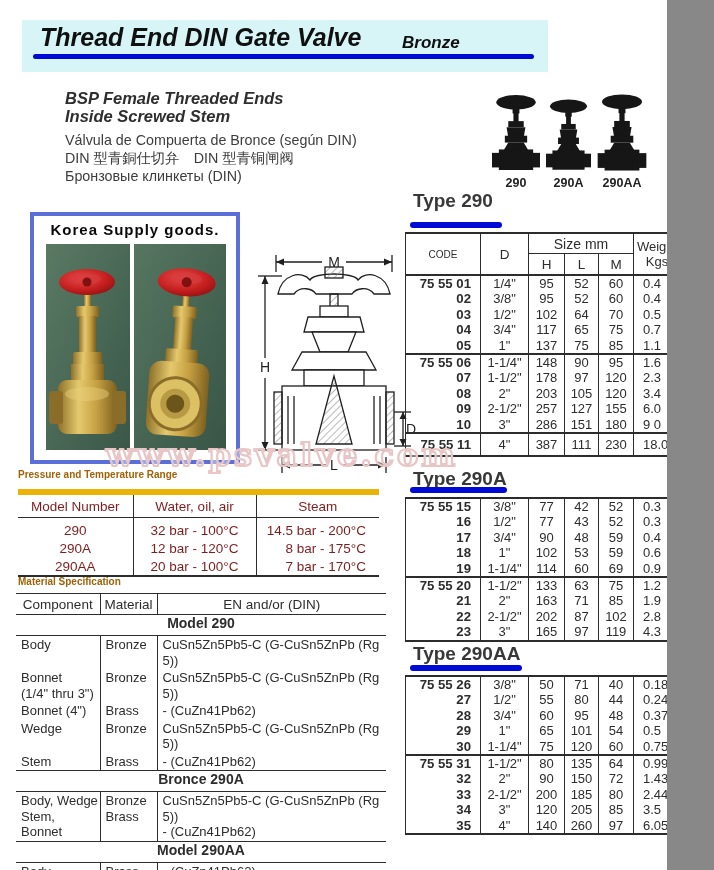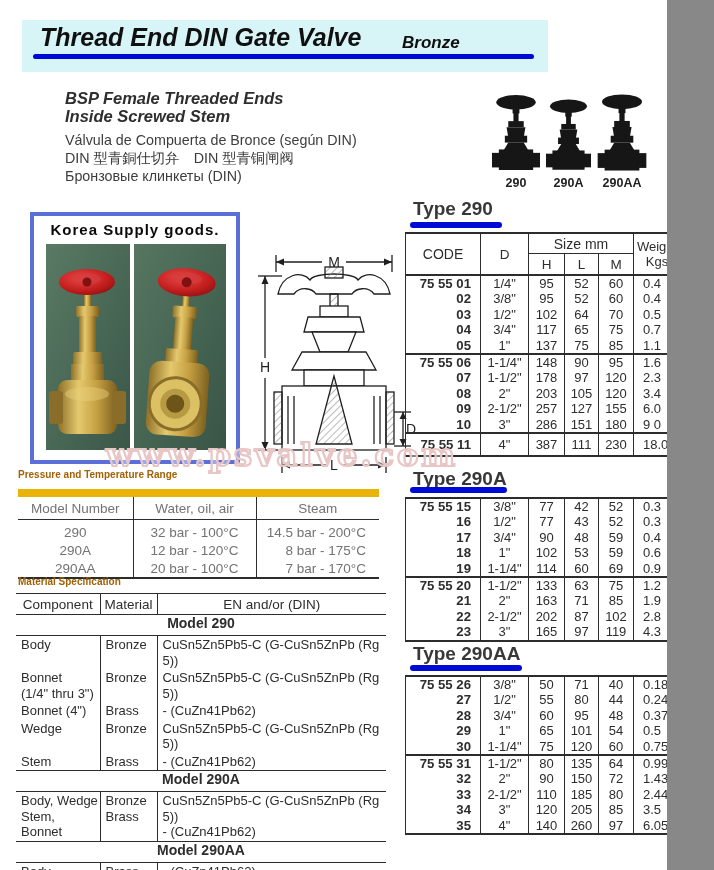--- a/index.html
+++ b/index.html
@@ -32,30 +32,30 @@
   .dimtable{border-collapse:collapse;table-layout:fixed;width:275px;
             font-family:"Liberation Sans",sans-serif;color:#2d2d2d;}
   .dimtable{border:2px solid #2c2c2c;border-left-width:1.5px;border-right-width:1.5px;}
   .dimtable thead{border-bottom:2px solid #2c2c2c;}
   .dimtable tbody{border-top:2px solid #2c2c2c;}
   .dimtable th{font-weight:400;font-size:13.5px;padding:0;}
   .dimtable td{padding:0;height:15.4px;font-size:13px;line-height:15.4px;}
   .dimtable .vb{border-left:1.5px solid #2c2c2c;}
   .dimtable .size-h{border-bottom:1.5px solid #2c2c2c;height:19px;font-size:14px;}
   .dimtable .sub-h{height:20px;}
-  .dimtable .code-h{font-size:14px;}
+  .dimtable .code-h{font-size:10px;}
   .dimtable .wt-h div{line-height:15px;font-size:13px;}
   .dimtable td.code{text-align:right;padding-right:9px;font-weight:bold;font-size:13.2px;}
   .dimtable td.ctr{text-align:center;}
   .dimtable td.wcell{text-align:left;padding-left:9px;}
   .dimtable tbody tr:only-child td{height:21px;}
 
   
-  .pt{border-collapse:collapse;table-layout:fixed;width:361px;font-size:13.5px;color:#737373;
-      border-top:8px solid #eab308;border-bottom:2px solid #2c2c2c;}
+  .pt{border-collapse:collapse;table-layout:fixed;width:361px;font-size:13.5px;color:#7f1d1d;
+      border-top:6px solid #eab308;border-bottom:2px solid #2c2c2c;}
   .pt thead{border-bottom:1.5px solid #2c2c2c;}
   .pt th{font-weight:400;height:22px;font-size:13.5px;padding:0;}
   .pt td{height:18px;text-align:center;padding:0;}
   .pt td:not(:first-child),.pt th:not(:first-child){border-left:1.5px solid #2c2c2c;}
   .pt td.steam{text-align:right;padding-right:13px;}
   .pt tbody tr:first-child td{padding-top:3px;}
   .section-head{font-size:10px;font-weight:bold;color:#a16207;}
 
   
   .ms{border-collapse:collapse;table-layout:fixed;width:370px;font-size:13px;color:#2d2d2d;
@@ -262,21 +262,21 @@
         <line x1="134" y1="211" x2="134" y2="227"></line>
     </g>
     <g fill="#1f1f1f" font-family="Liberation Sans, sans-serif" font-size="14" text-anchor="middle">
       <text x="82" y="21">M</text>
       <text x="13" y="126">H</text>
       <text x="159" y="188">D</text>
       <text x="82" y="224">L</text>
     </g>
   </svg>
 
-  <div class="abs type-head" style="left:413px;top:198px;">Type 290</div>
+  <div class="abs type-head" style="left:413px;top:190px;">Type 290</div>
   <div class="abs blue-bar" style="left:410px;top:222px;width:92px;"></div>
   <div class="abs" style="left:405px;top:232px;" id="t290">
       <table class="dimtable">
         <colgroup>
           <col style="width: 75px;">
           <col style="width: 48px;">
           <col style="width: 36px;">
           <col style="width: 34px;">
           <col style="width: 35px;">
           <col style="width: 47px;">
@@ -552,21 +552,21 @@
             <td class="code">32</td>
             <td class="ctr vb">2"</td>
             <td class="ctr vb">90</td>
             <td class="ctr vb">150</td>
             <td class="ctr vb">72</td>
             <td class="wcell vb">1.43</td>
           </tr>
           <tr>
             <td class="code">33</td>
             <td class="ctr vb">2-1/2"</td>
-            <td class="ctr vb">110</td>
+            <td class="ctr vb">200</td>
             <td class="ctr vb">185</td>
             <td class="ctr vb">80</td>
             <td class="wcell vb">2.44</td>
           </tr>
           <tr>
             <td class="code">34</td>
             <td class="ctr vb">3"</td>
             <td class="ctr vb">120</td>
             <td class="ctr vb">205</td>
             <td class="ctr vb">85</td>
@@ -662,21 +662,21 @@
             <td>CuSn5Zn5Pb5-C (G-CuSn5ZnPb (Rg 5))</td>
           </tr>
           <tr>
             <td>Stem</td>
             <td>Brass</td>
             <td>- (CuZn41Pb62)</td>
           </tr>
         </tbody>
         <tbody>
           <tr class="band">
-            <td colspan="3">Model 290A</td>
+            <td colspan="3">Bronce 290A</td>
           </tr>
         </tbody>
         <tbody class="sec">
           <tr>
             <td>Body, Wedge
 Stem, Bonnet</td>
             <td>Bronze
 Brass</td>
             <td>CuSn5Zn5Pb5-C (G-CuSn5ZnPb (Rg 5))
 - (CuZn41Pb62)</td>

